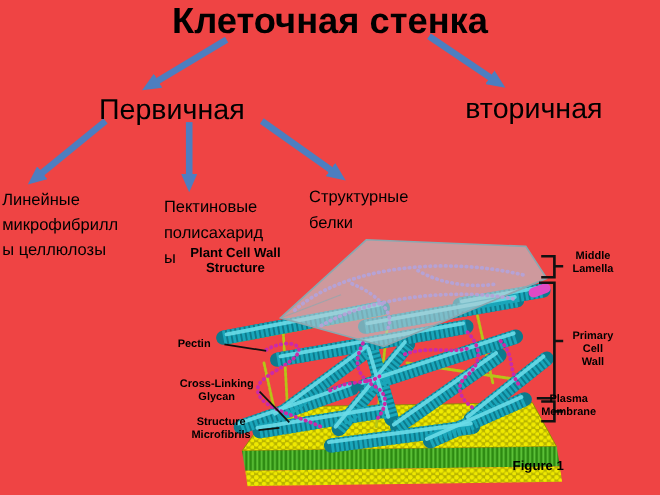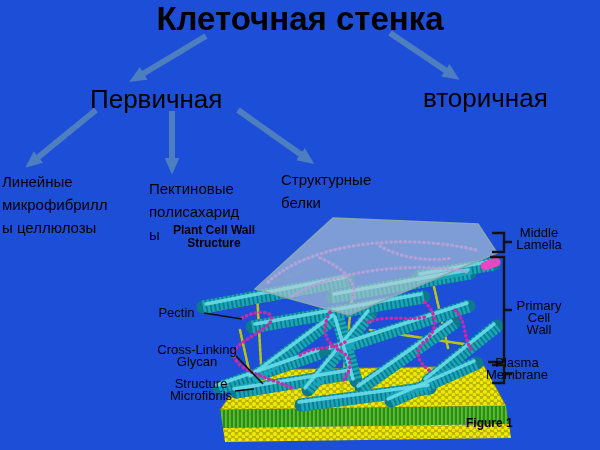--- a/index.html
+++ b/index.html
@@ -6,27 +6,27 @@
     --arrow-blue:#4d7ec0; --ink:#000000;
     --rod-teal:#1aa6ba; --rod-dark:#0d7a8c; --rod-light:#6adce8;
     --pectin-magenta:#cb29a9; --pectin-cap:#e04ac4; --pectin-lavender:#b4a2d8;
     --glycan-green:#b6c516;
     --mem-yellow:#efe900; --mem-base:#b8b400; --mem-green-dark:#2d8a12; --mem-green-light:#5ec43a;
     --slab-fill:#b9cdd4; --slab-edge:#8aa8b0;
   }
   html,body{margin:0;padding:0;}
   body{width:600px;height:450px;background:#ffffff;overflow:hidden;
        font-family:"Liberation Sans","DejaVu Sans",sans-serif;color:var(--ink);}
-  .stage{position:relative;width:600px;height:450px;background:#1d4ed8;}
+  .stage{position:relative;width:600px;height:450px;background:#ef4444;}
   .abs{position:absolute;}
   .ml{white-space:pre-line;}
   .slide-title{left:0;top:0;width:600px;text-align:center;font-size:33px;font-weight:bold;line-height:38px;}
   .branch{font-size:26px;line-height:30px;}
   .child{font-size:15px;line-height:23px;}
-  .figlabel{font-weight:normal;font-size:13px;line-height:12px;text-align:center;}
+  .figlabel{font-weight:bold;font-size:10px;line-height:12px;text-align:center;}
   .figtitle{font-weight:bold;font-size:12px;line-height:13px;text-align:center;}
   .figcaption{font-weight:bold;font-size:12px;}
   svg{position:absolute;left:0;top:0;}
   .txt{z-index:3;}
   .ru{stroke:var(--rod-dark);stroke-width:13;stroke-linecap:round;fill:none;}
   .rm{stroke:var(--rod-teal);stroke-width:13;stroke-dasharray:2.6 1.7;fill:none;}
   .rh{stroke:var(--rod-light);stroke-width:3.5;stroke-linecap:round;opacity:.9;fill:none;}
   .gly{stroke:var(--glycan-green);stroke-width:2.6;stroke-linecap:round;stroke-dasharray:3 1.6;fill:none;}
   .mag{stroke:var(--pectin-magenta);stroke-width:3.4;stroke-linecap:round;stroke-dasharray:0.5 4.2;fill:none;}
   .lav{stroke:var(--pectin-lavender);stroke-width:3.4;stroke-linecap:round;stroke-dasharray:0.5 4.2;fill:none;opacity:.95;}

